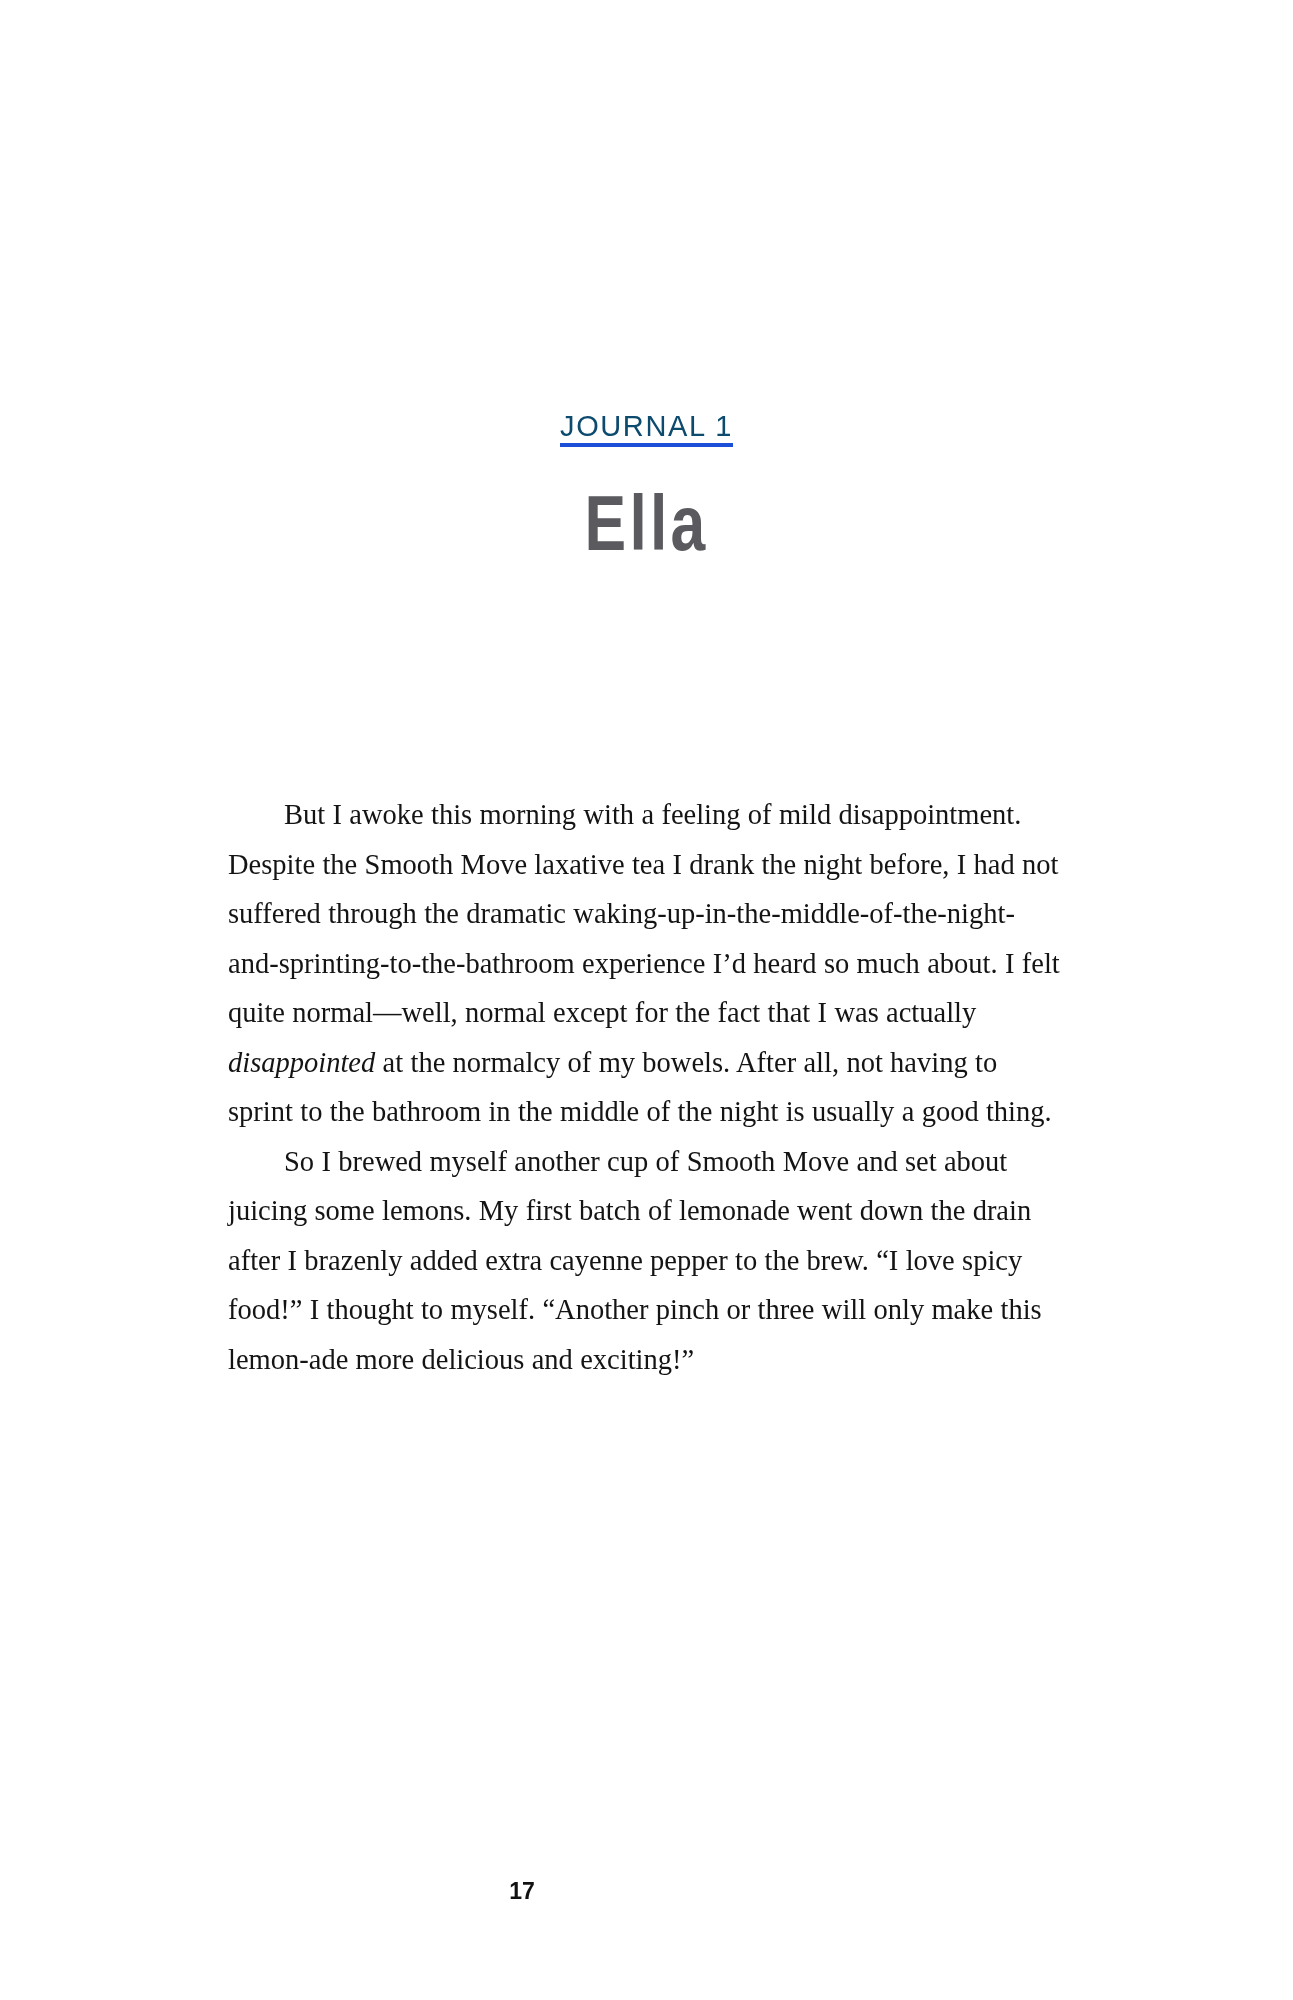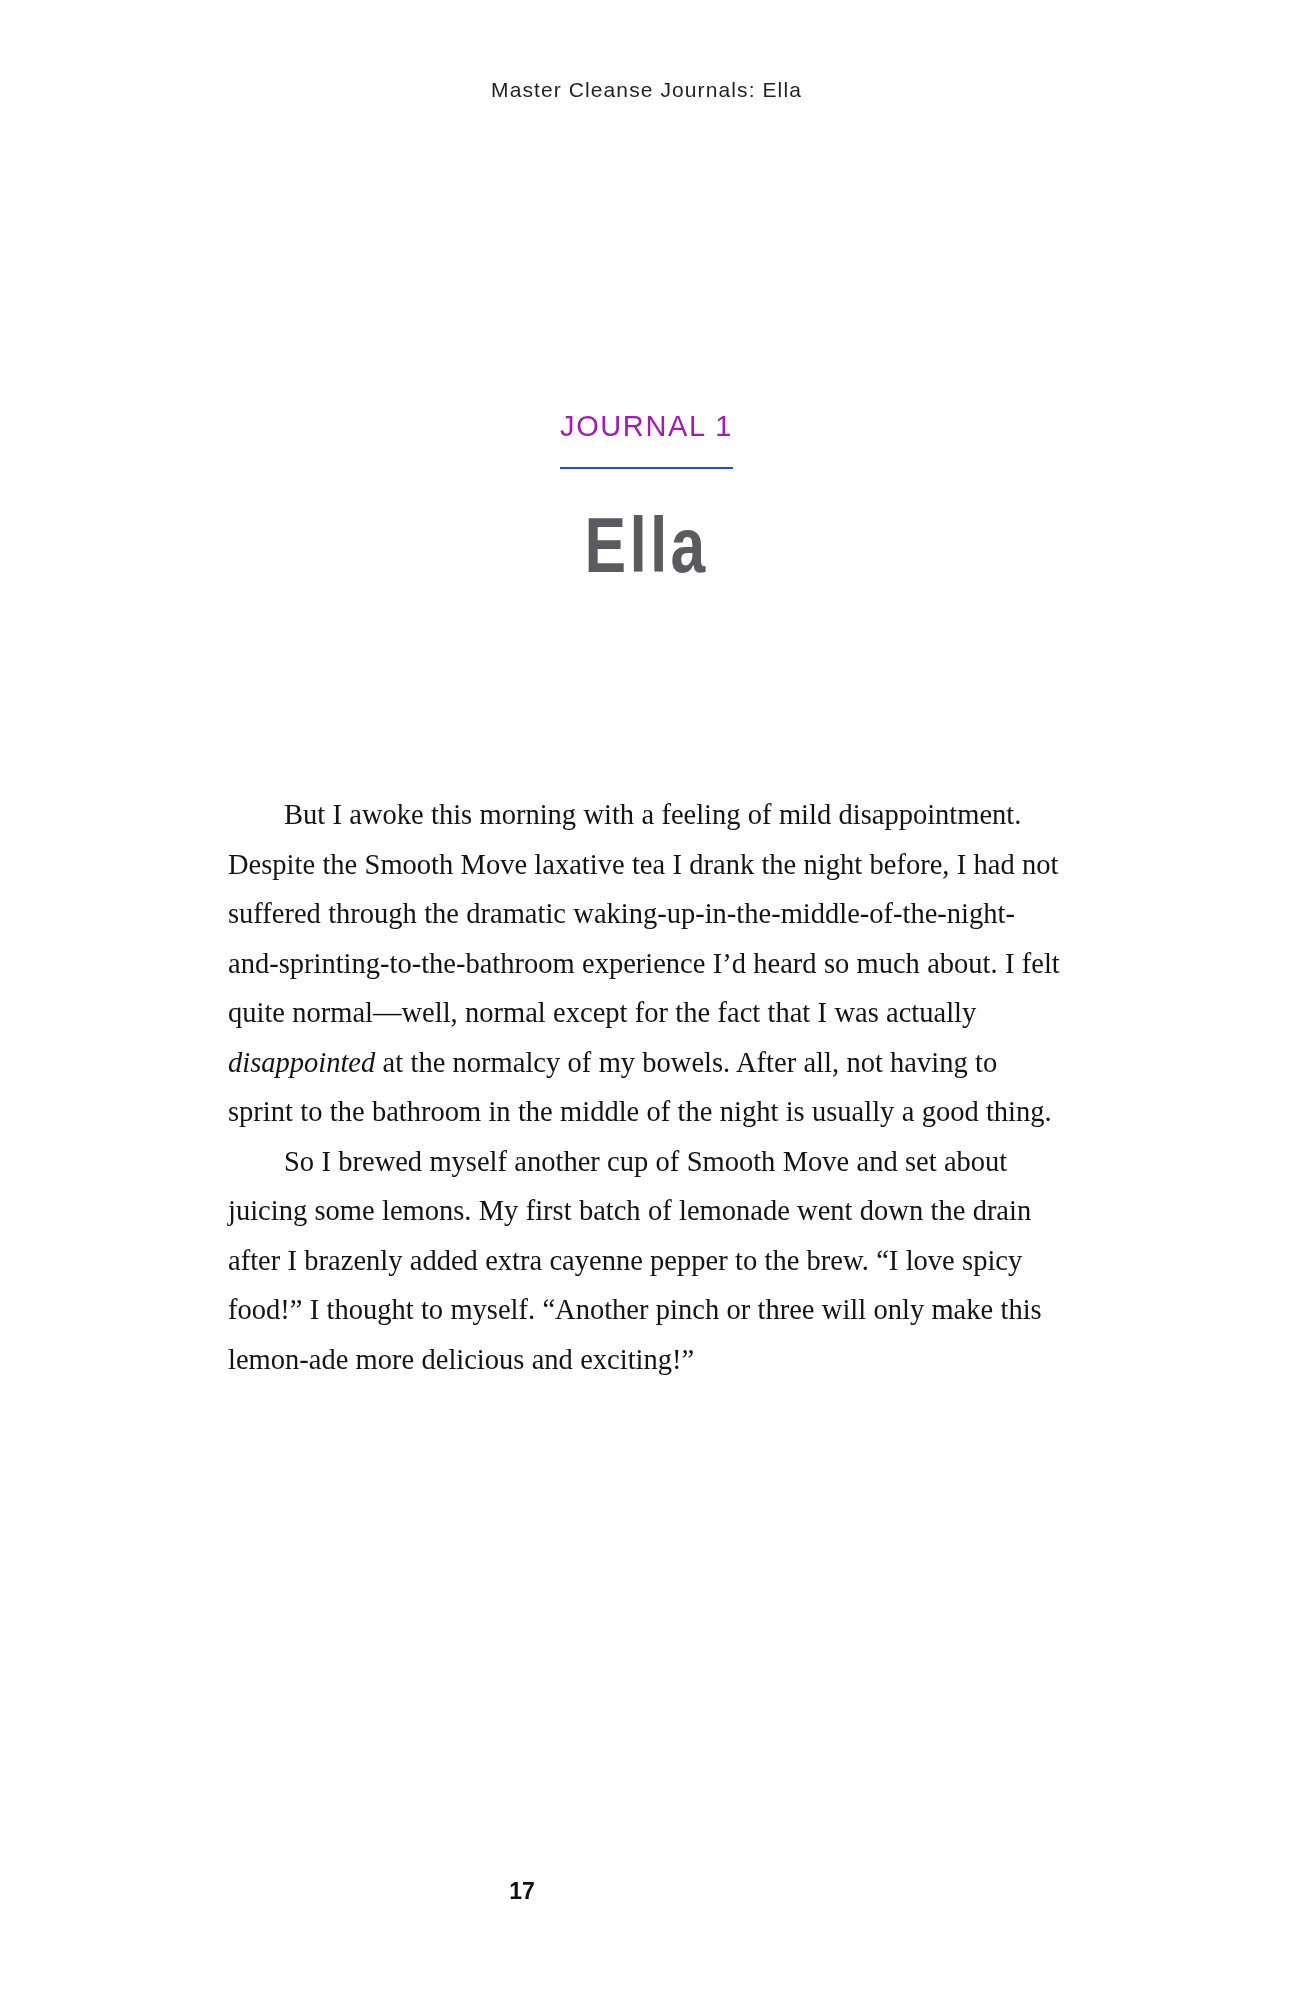--- a/index.html
+++ b/index.html
@@ -38,24 +38,24 @@
     left: 0;
     width: 1293px;
     text-align: center;
   }
 
   .journal-label {
     display: inline-block;
     font-family: "Liberation Sans", sans-serif;
     font-size: 29px;
     letter-spacing: 1.6px;
-    color: #a21caf;
+    color: #0c4a6e;
     font-weight: 400;
-    padding-bottom: 24px;
-    border-bottom: 2px solid #1d4ed8;
+    padding-bottom: 0;
+    border-bottom: 4px solid #1d4ed8;
   }
 
   .chapter-title {
     margin-top: 36px;
     font-family: "Liberation Sans Narrow", "Liberation Sans", sans-serif;
     font-size: 78px;
     line-height: 1.05;
     font-weight: bold;
     color: #5a5a5f;
     letter-spacing: 4px;
@@ -107,21 +107,20 @@
     font-size: 23px;
     font-weight: bold;
     color: #111111;
   }
 </style>
 </head>
 <body>
 
 <div class="page">
 
-  <div class="running-head">Master Cleanse Journals: Ella</div>
 
   <div class="chapter-opener">
     <div class="journal-label">JOURNAL 1</div>
     <div class="chapter-title">Ella</div>
   </div>
 
   <div class="body-column">
 
 
 

